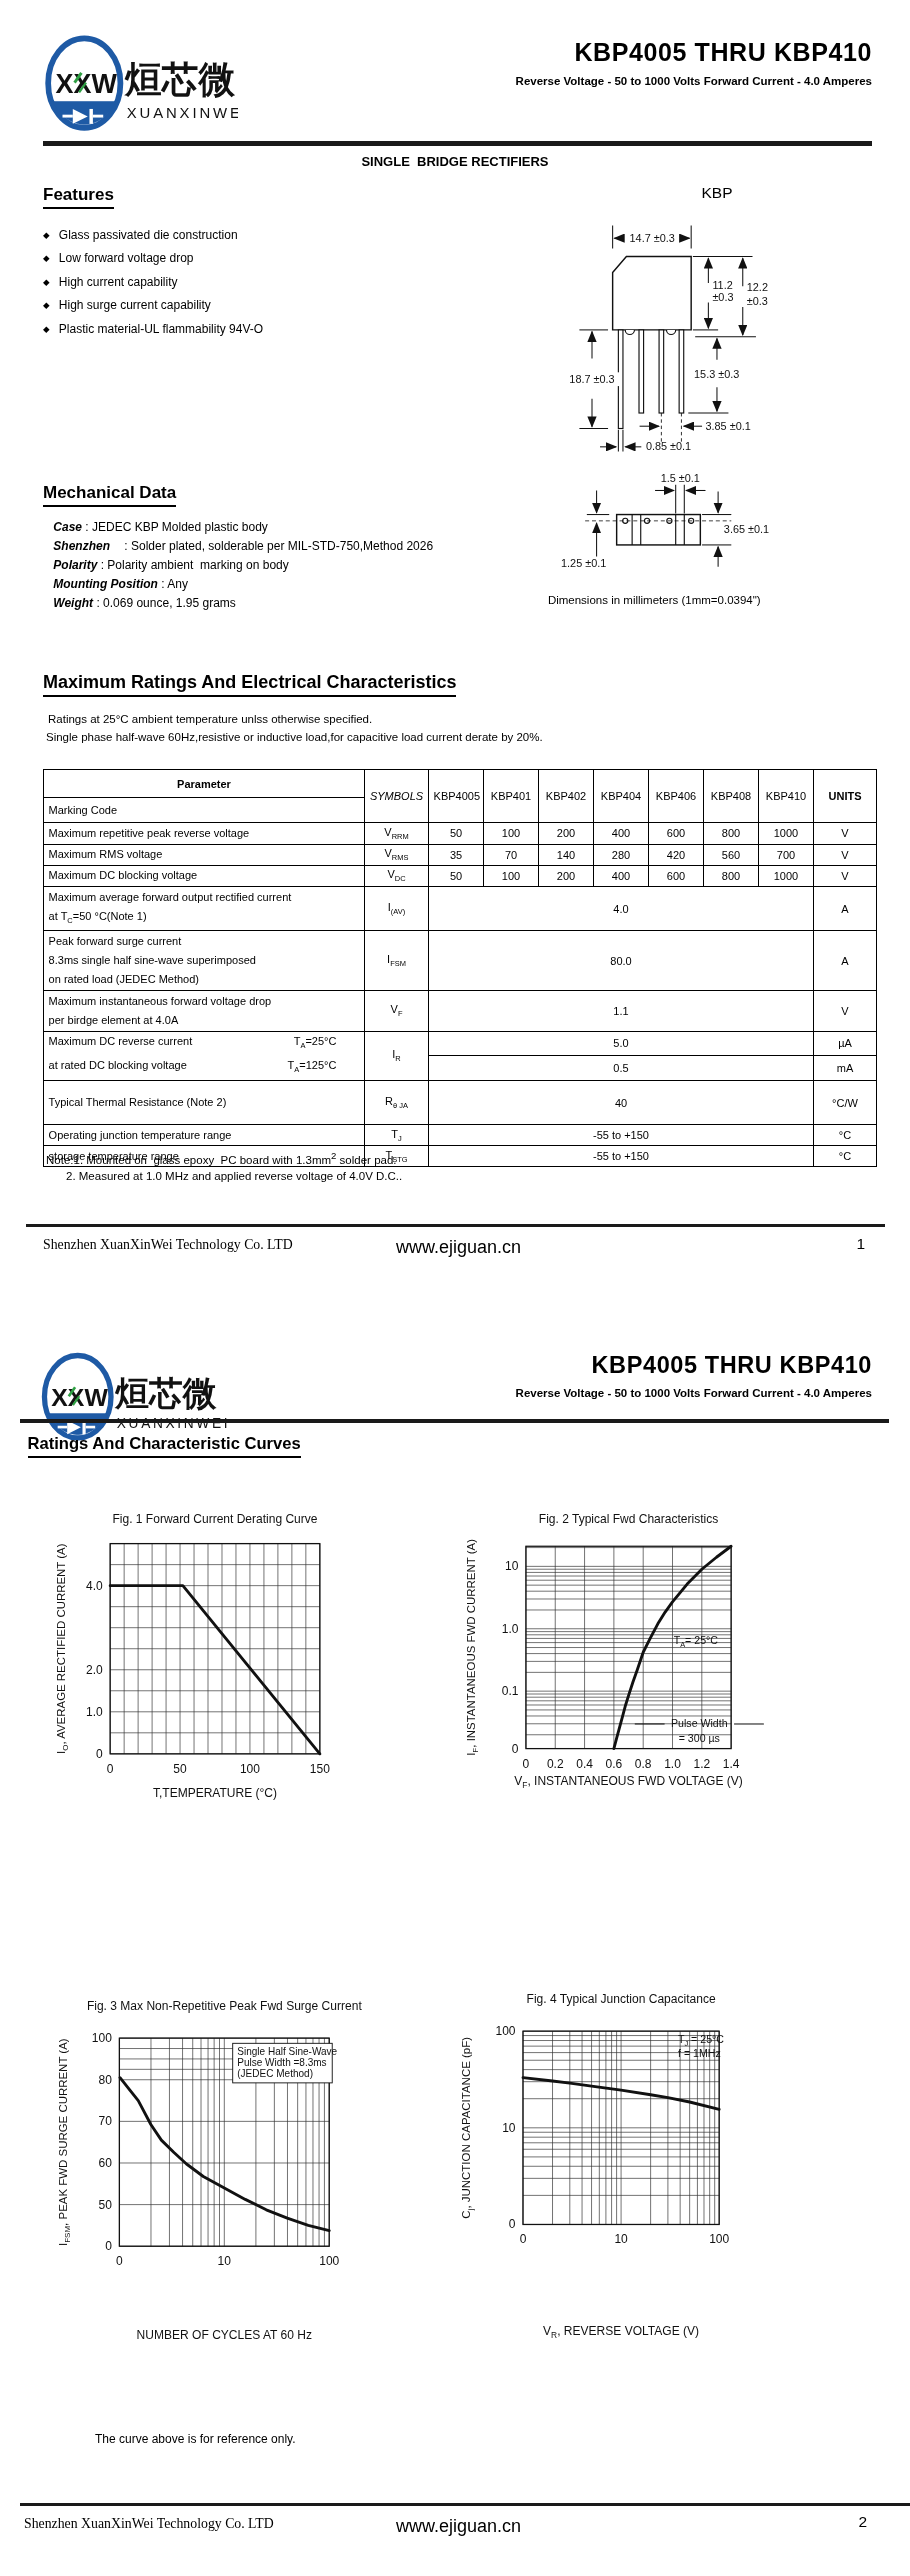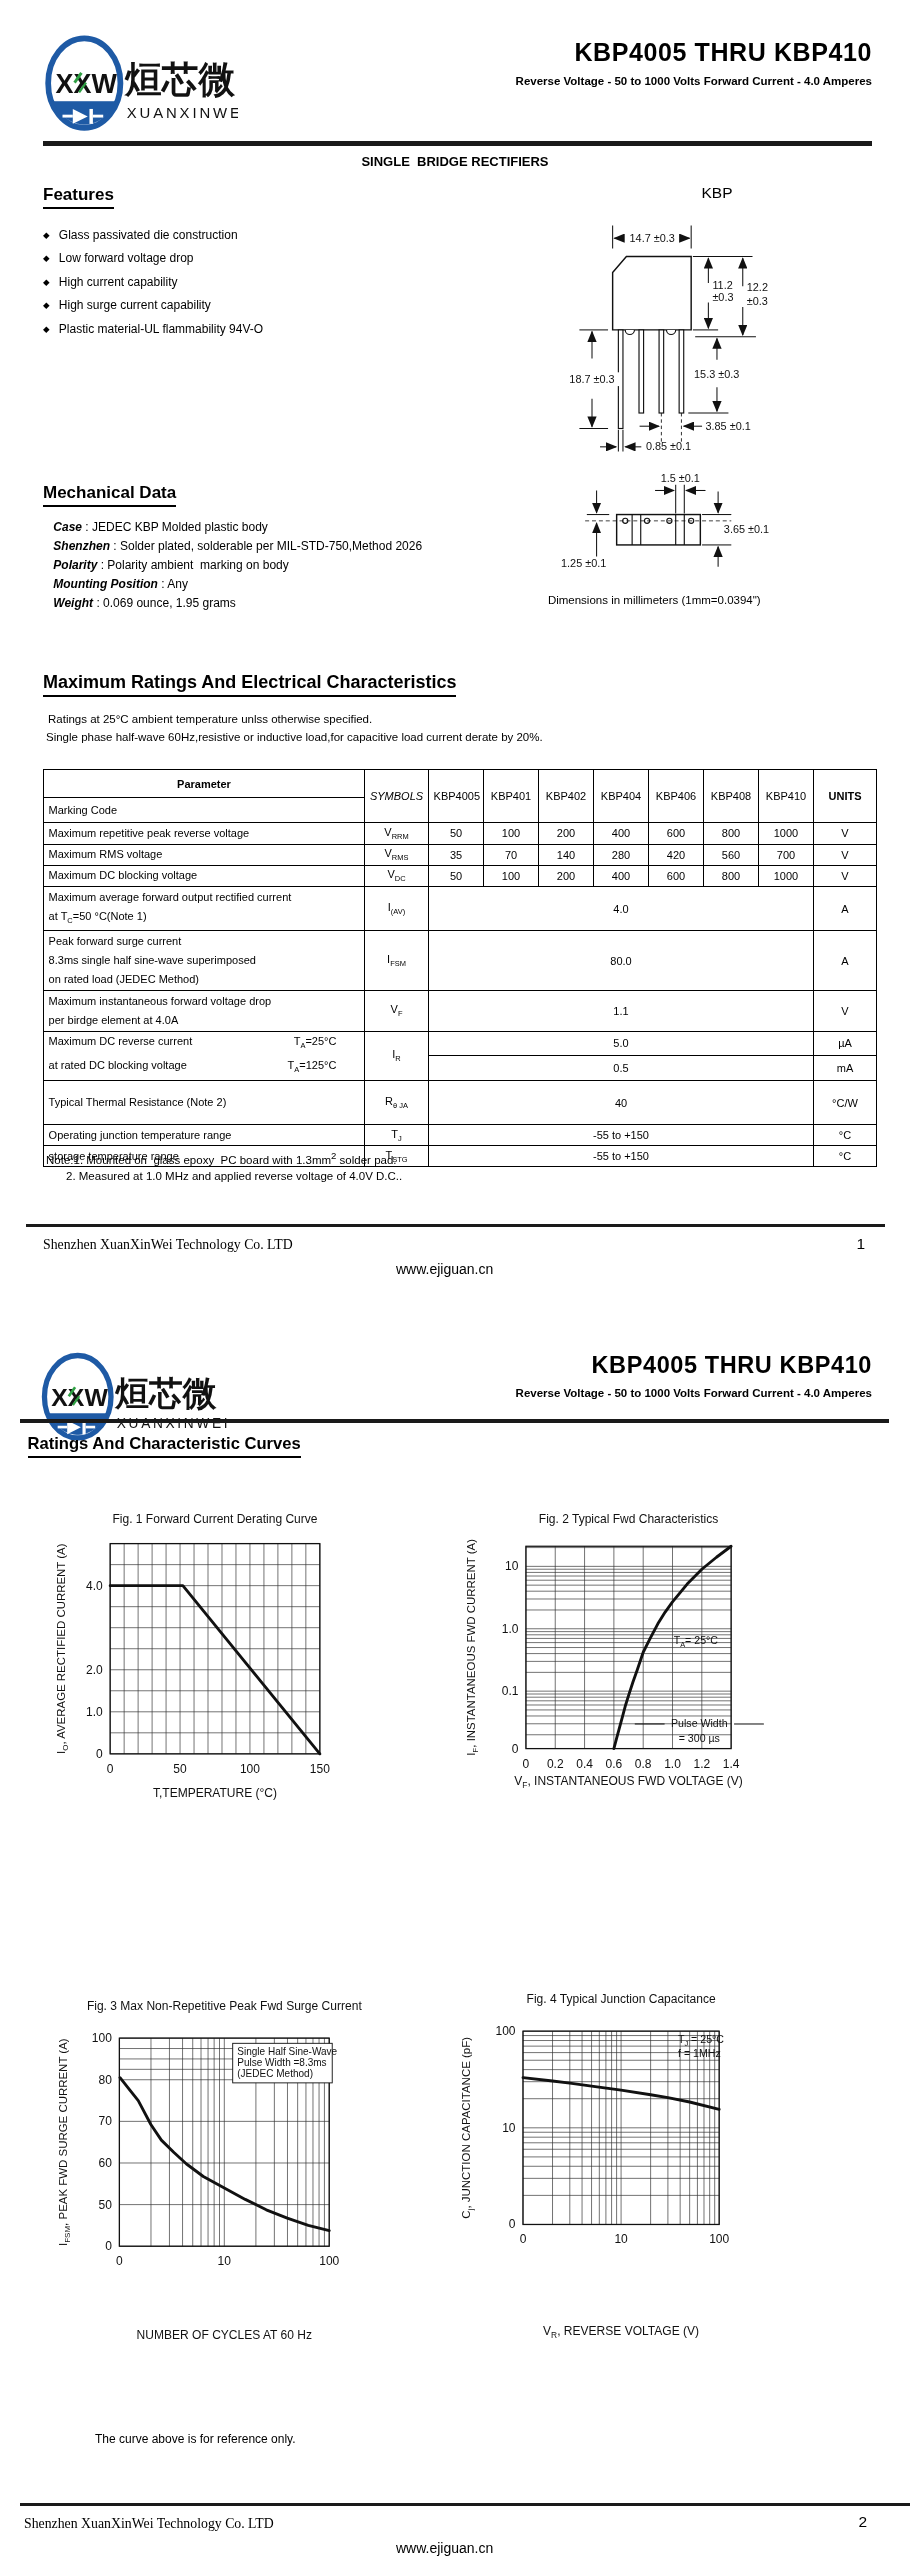--- a/index.html
+++ b/index.html
@@ -28,21 +28,21 @@
   .c-sym{text-align:center;font-style:italic;font-size:10.3px;}
   .c-dev{text-align:center;font-size:9.2px;}
   .c-units{text-align:center;font-weight:bold;font-size:11.5px;}
   .sym-cell{text-align:center;font-size:11.5px;}
   .val{text-align:center;font-size:11.5px;}
   .unit{text-align:center;font-size:11px;}
   .pline{display:flex;justify-content:space-between;line-height:19.5px;}
   .notes{font-size:11.5px;}
   .footer-rule{background:#1a1a1a;height:3.4px;}
   .footer-co{font-size:13.8px;font-family:Liberation Serif, serif;}
-  .footer-web{font-size:14px;margin-top:24px;}
+  .footer-web{font-size:18px;}
   .footer-page{font-size:15.5px;}
   .chart{position:absolute;}
   svg text{font-family:"Liberation Sans",sans-serif;fill:#111;}
   .dimtext{font-size:19px;fill:#111;}
   .kbp-name{font-size:15.5px;text-align:center;width:100%;}
   .pkg-caption{font-size:11.5px;}
   .ref-note{font-size:12px;}
 </style>
 </head>
 <body>
@@ -214,21 +214,21 @@
     </svg>
 
     <div class="abs pkg-caption" style="left:2.9px;top:422px;" data-bind="page1.package.caption">Dimensions in millimeters (1mm=0.0394")</div>
   </div>
 
   <div class="abs" style="left:43px;top:483px;width:493px;">
     <div class="h2" data-bind="page1.mechanical.heading">Mechanical Data</div>
     <div style="height:10.3px;"></div>
     <div id="mech-list" style="padding-left:10.3px;">
         <div class="mech-row"><b>Case</b><span style="white-space: pre-wrap;"> : JEDEC KBP Molded plastic body</span></div>
-        <div class="mech-row"><b>Shenzhen</b><span style="white-space: pre-wrap;"> : Solder plated, solderable per MIL-STD-750,Method 2026</span></div>
+        <div class="mech-row"><b>Shenzhen</b><span style="white-space: pre-wrap; margin-left: 11px;"> : Solder plated, solderable per MIL-STD-750,Method 2026</span></div>
         <div class="mech-row"><b>Polarity</b><span style="white-space: pre-wrap;"> : Polarity ambient  marking on body</span></div>
         <div class="mech-row"><b>Mounting Position</b><span style="white-space: pre-wrap;"> : Any</span></div>
         <div class="mech-row"><b>Weight</b><span style="white-space: pre-wrap;"> : 0.069 ounce, 1.95 grams</span></div>
       </div>
   </div>
 
   <div class="abs" style="left:43px;top:672px;">
     <div class="h2b" data-bind="page1.ratings.heading">Maximum Ratings And Electrical Characteristics</div>
   </div>
   <div class="abs intro" style="left:48px;top:713px;" data-bind="page1.ratings.intro1">Ratings at 25°C ambient temperature unlss otherwise specified.</div>

